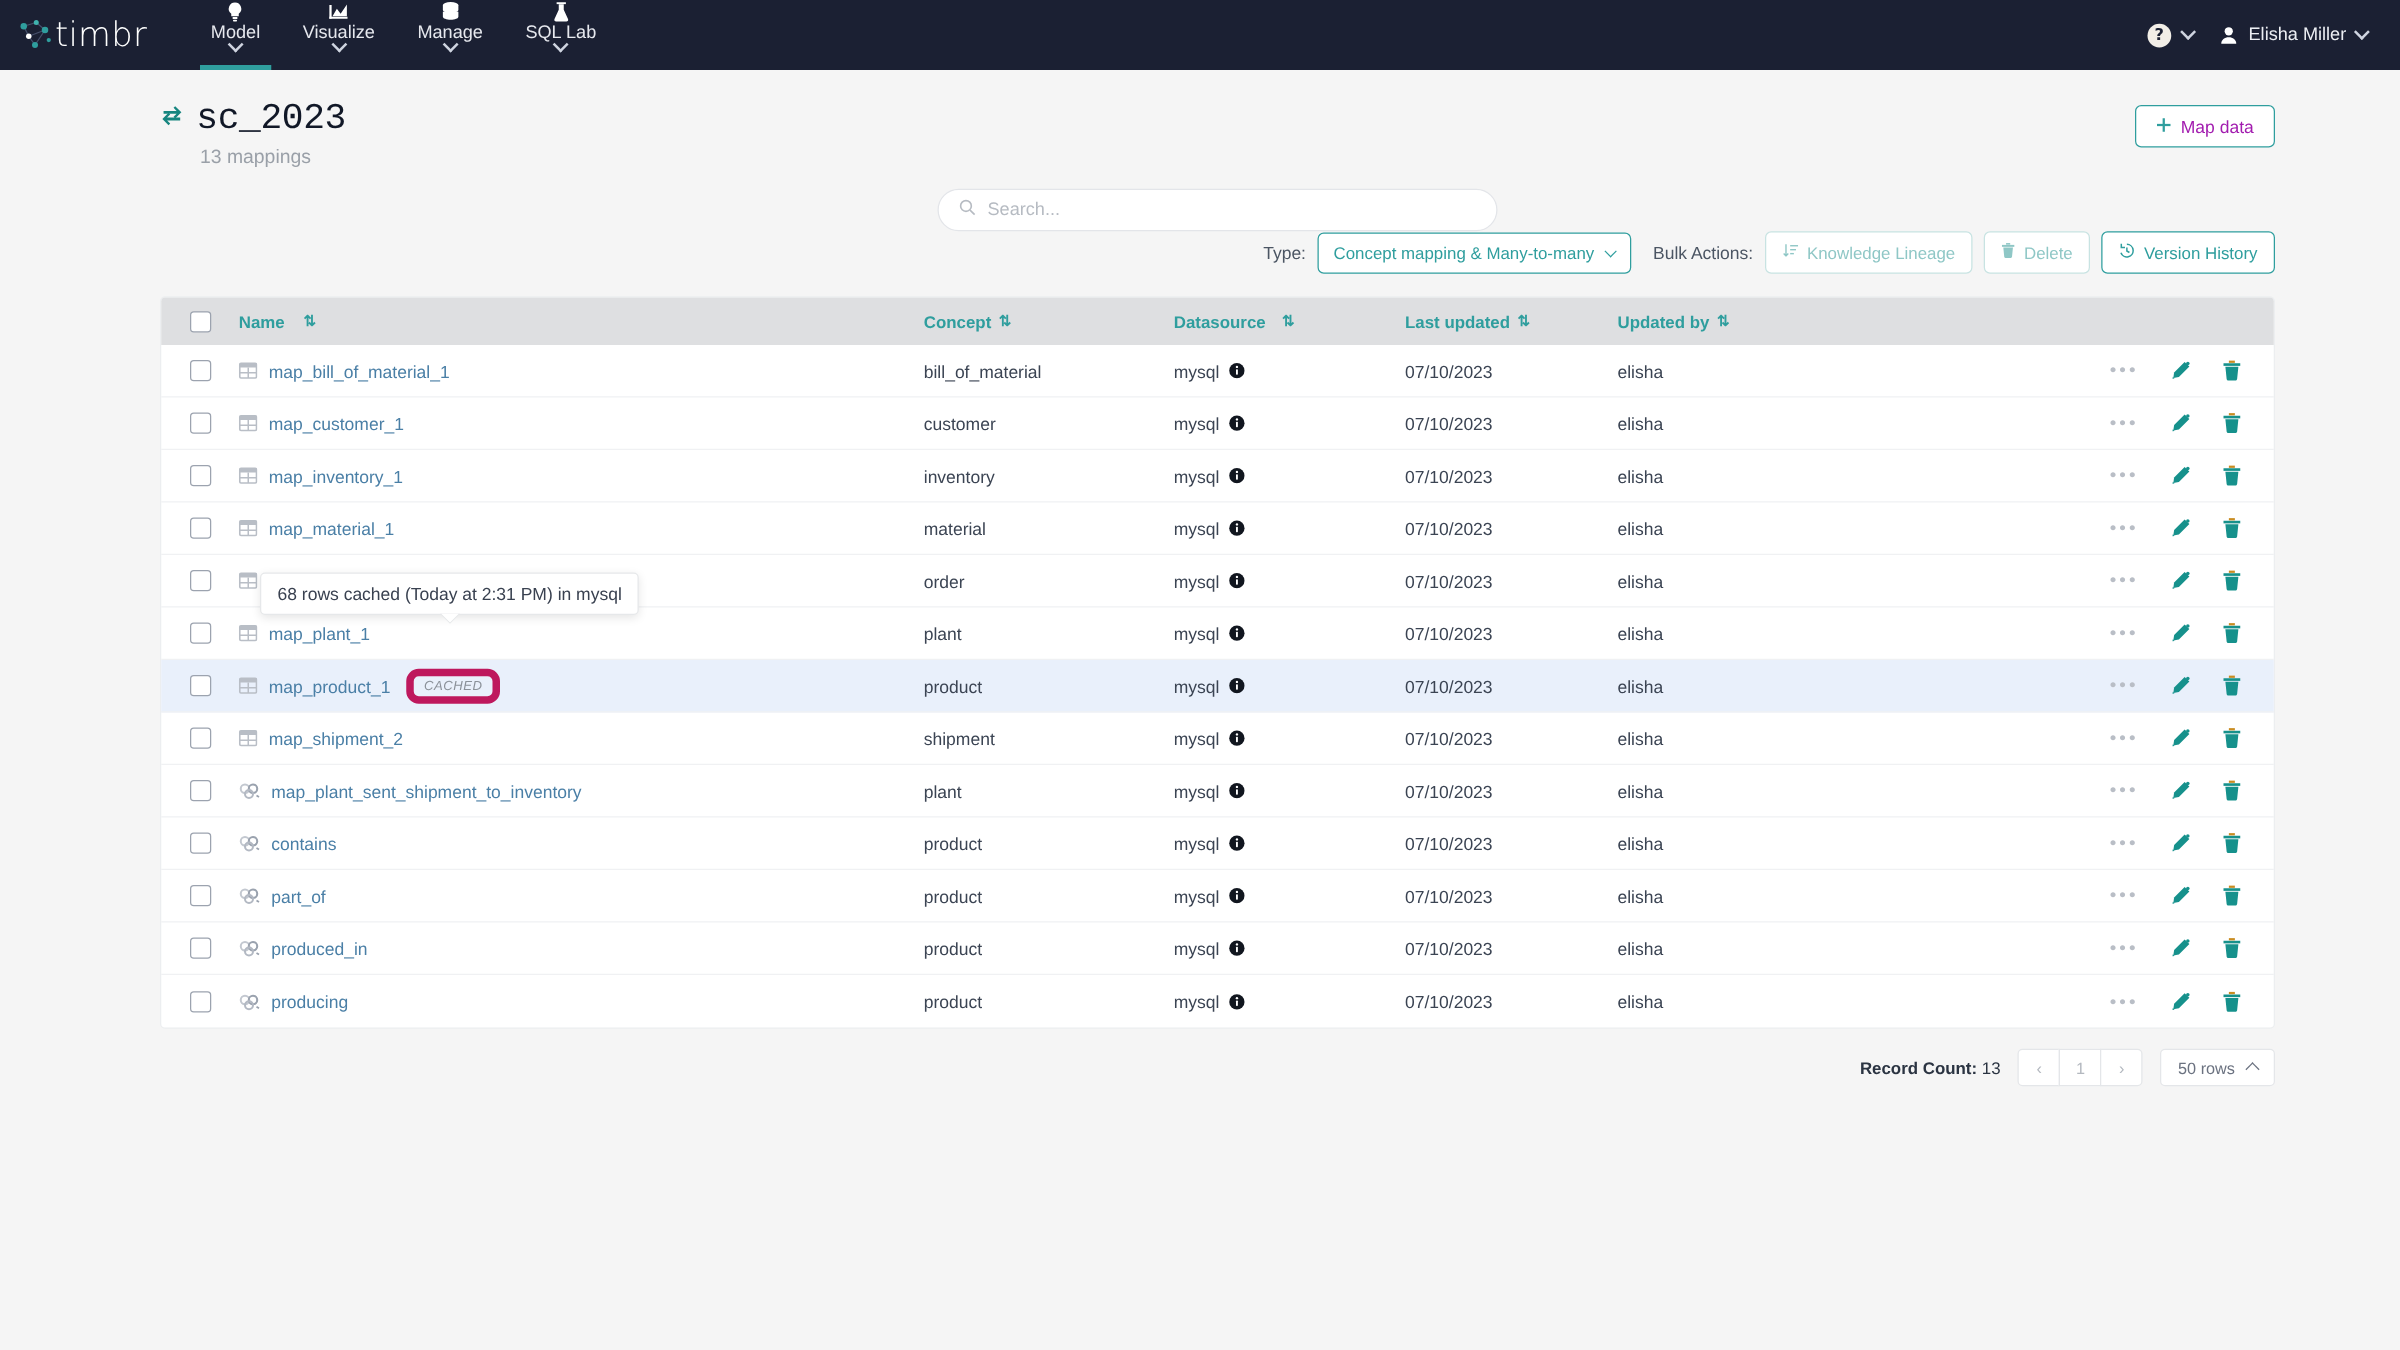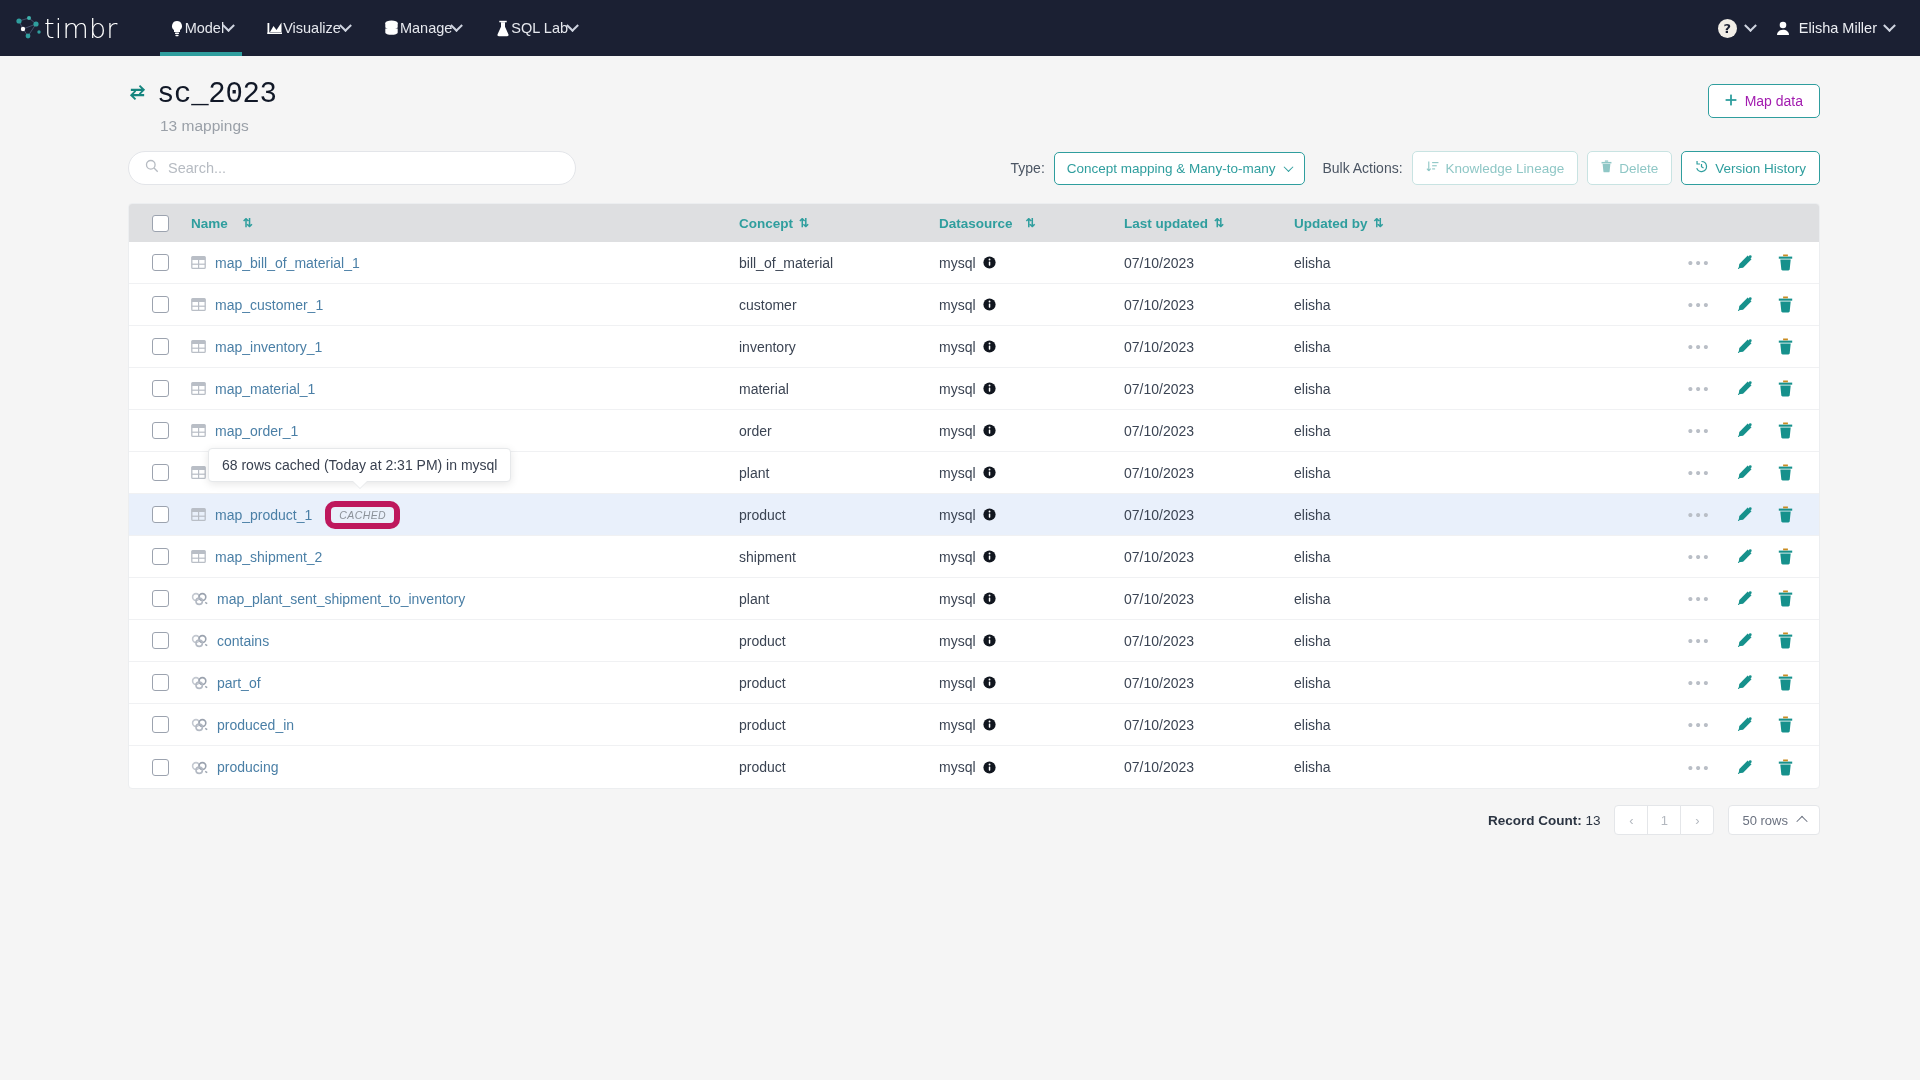--- a/index.html
+++ b/index.html
@@ -28,20 +28,21 @@
     color: #ffffff; font-size: 27px; letter-spacing: .2px;
     font-family: "DejaVu Sans", sans-serif; font-weight: 300;
     line-height: 1; margin-left: -2px;
   }
   .nav-items { display: flex; align-items: center; height: 56px; }
   .nav-item {
     display: flex; align-items: center; gap: 0;
     color: #e6e8ee; font-size: 14.5px;
     padding: 0 17px; height: 56px; cursor: pointer;
     position: relative;
+    flex-direction: column;
   }
   .nav-item.active::after {
     content: ""; position: absolute; left: 8px; right: 8px; bottom: 0;
     height: 4px; background: #2f9e9e;
   }
   .nav-ico { display: inline-flex; align-items: center; justify-content: center; width: 16px; height: 18px; }
   .caret { display: inline-block; width: 9px; height: 9px; border-right: 2px solid #cfd4e0; border-bottom: 2px solid #cfd4e0; transform: rotate(45deg) translate(-2px,-2px); }
   .nav-right { margin-left: auto; display: flex; align-items: center; gap: 4px; margin-right: 20px; }
   .help-badge {
     width: 19px; height: 19px; border-radius: 50%;
@@ -70,20 +71,21 @@
     margin-left: auto; margin-top: 6px;
     border: 1px solid #2f9e9e; color: #a21caf; background: #fff;
     border-radius: 5px; padding: 8px 16px; font-size: 14px;
     display: inline-flex; align-items: center; gap: 8px; cursor: pointer;
   }
 
   
   .toolbar {
     display: flex; align-items: center;
     padding: 16px 100px 0 128px;
+    flex-direction: column;
   }
   .search-box {
     width: 448px; height: 34px;
     border: 1px solid #e3e5e9; border-radius: 18px; background: #fff;
     display: flex; align-items: center; gap: 9px; padding: 0 16px;
   }
   .search-box input {
     border: none; outline: none; font-size: 14.5px; color: #6b7280;
     font-family: "Liberation Sans", sans-serif; width: 100%; background: transparent;
   }
@@ -139,21 +141,21 @@
   .dots { color: #b9bec6; letter-spacing: 2.5px; font-size: 15px; cursor: pointer; line-height: 1; }
   .act-ico { cursor: pointer; display: inline-flex; }
   .badge-cached {
     border: 6px solid #be185d; color: #8b9199; background: transparent;
     border-radius: 10px; font-size: 10.5px; font-style: italic;
     padding: 2px 8px; letter-spacing: .4px; margin-left: 4px;
   }
 
   
   .tooltip {
-    position: absolute; left: 208px; top: 448px;
+    position: absolute; left: 208px; top: 458px;
     background: #ffffff; border: 1px solid #e6e8ea;
     border-radius: 4px; padding: 8px 13px;
     font-size: 14px; color: #394150;
     box-shadow: 0 2px 8px rgba(0,0,0,.10);
     z-index: 40; white-space: nowrap;
   }
   .tooltip::after {
     content: ""; position: absolute; bottom: -7px; left: 50%;
     margin-left: -7px; width: 0; height: 0;
     border-left: 7px solid transparent; border-right: 7px solid transparent;

